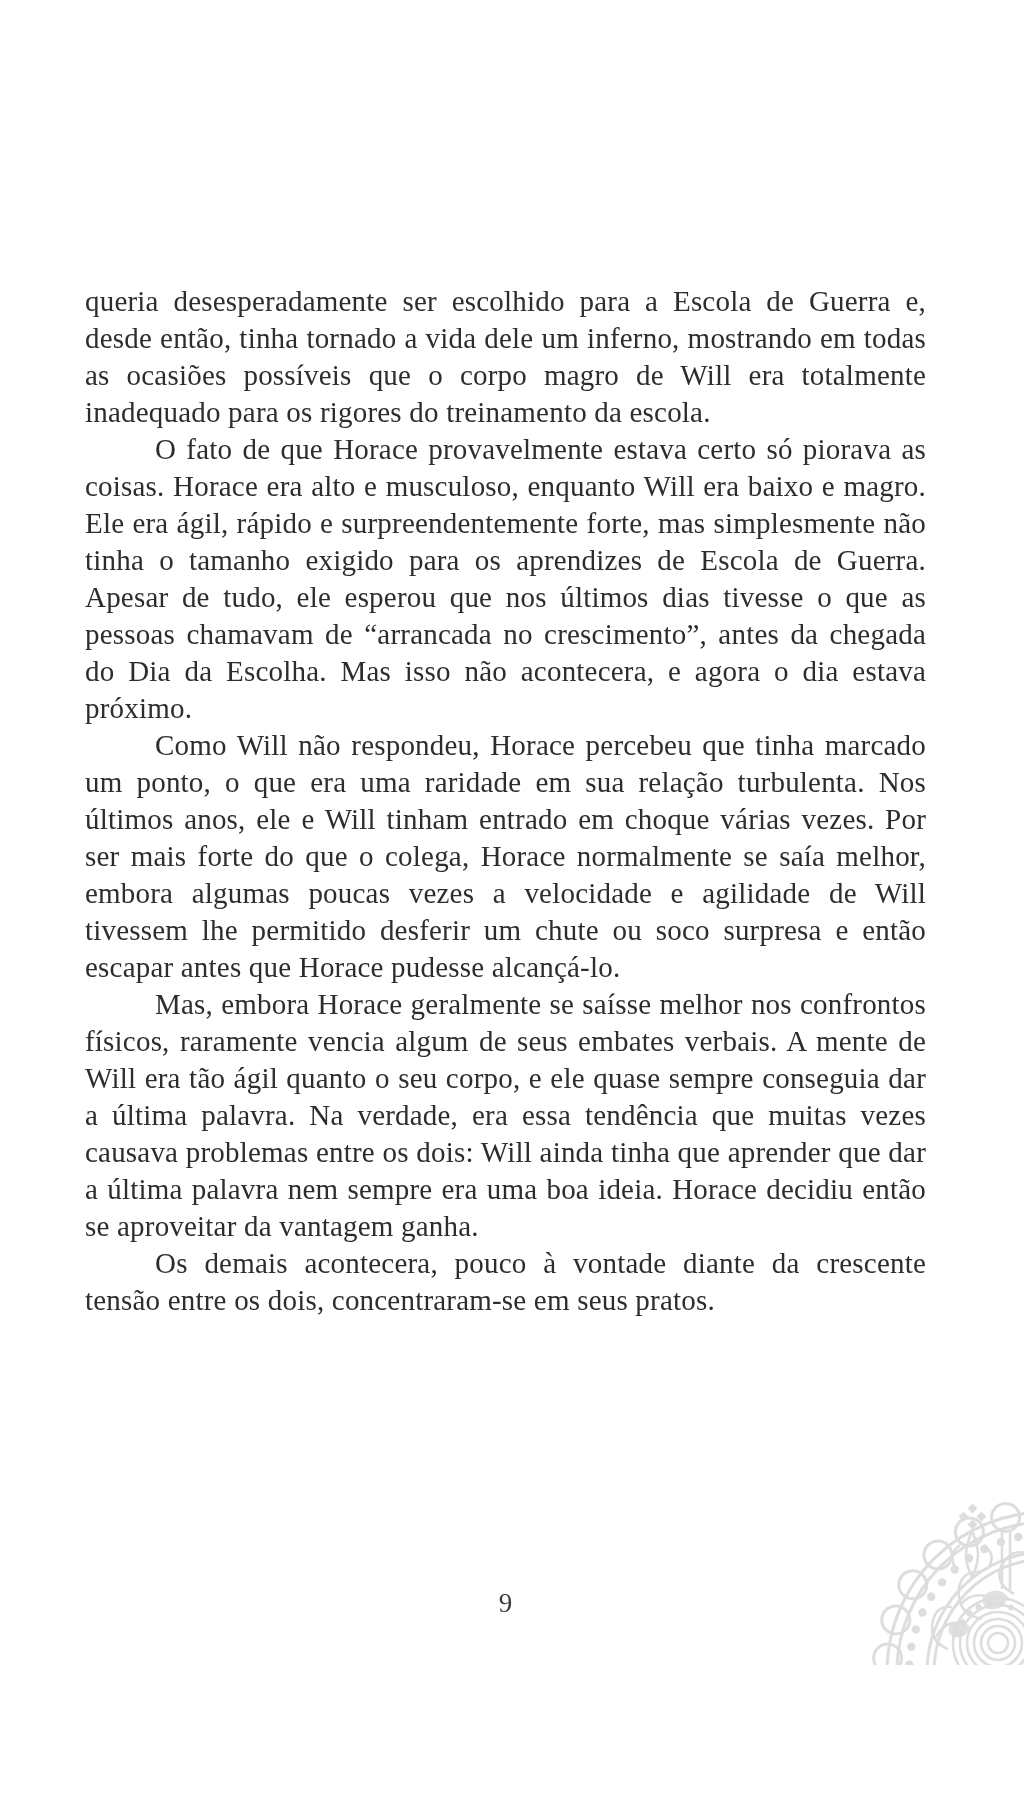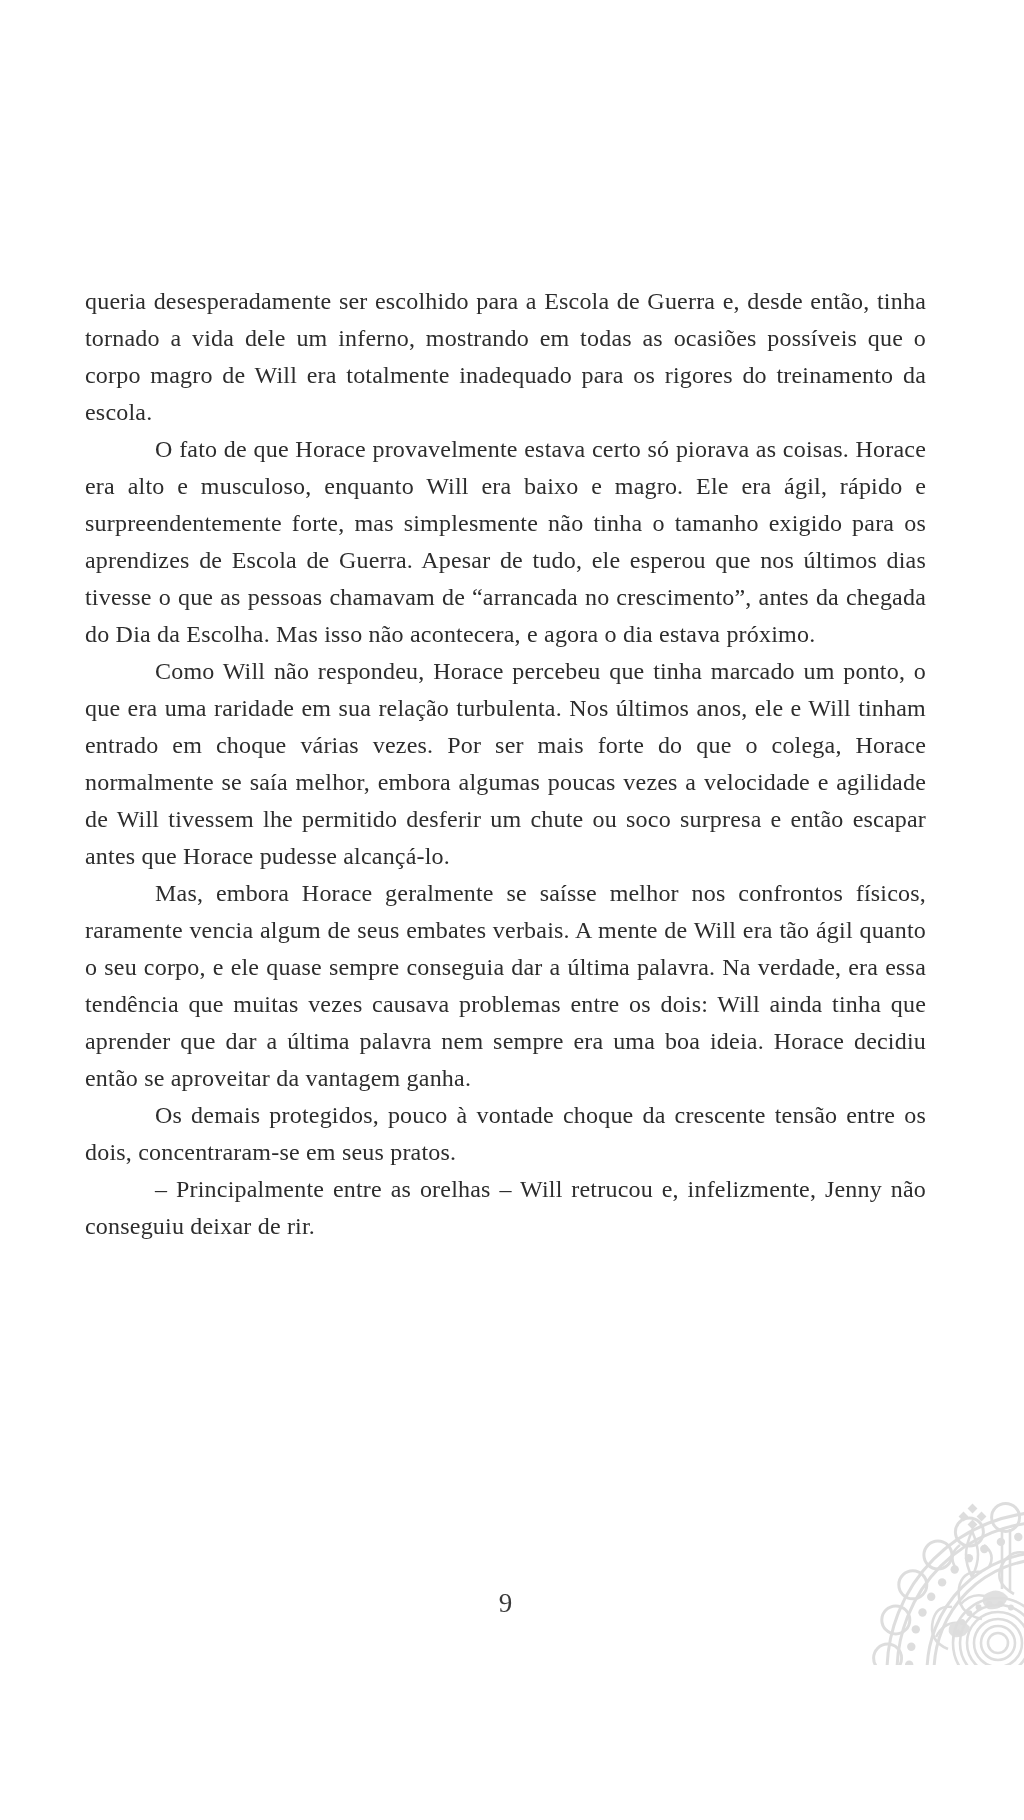--- a/index.html
+++ b/index.html
@@ -14,21 +14,21 @@
     background: #ffffff;
     overflow: hidden;
     font-family: "Liberation Serif", "DejaVu Serif", serif;
   }
   #text-block {
     position: absolute;
     left: 85px;
     top: 283px;
     width: 841px;
     color: #2d2d2d;
-    font-size: 24px;
+    font-size: 29px;
     line-height: 37px;
     text-align: justify;
     letter-spacing: 0.2px;
   }
   #text-block p {
     margin: 0;
     padding: 0;
   }
   #text-block p.indent {
     text-indent: 70px;
@@ -60,22 +60,21 @@
 </head>
 <body>
 
 <div id="page">
 
   <div id="text-block">
     <p>queria desesperadamente ser escolhido para a Escola de Guerra e, desde então, tinha tornado a vida dele um inferno, mostrando em todas as ocasiões possíveis que o corpo magro de Will era totalmente inadequado para os rigores do treinamento da escola.</p>
     <p class="indent">O fato de que Horace provavelmente estava certo só piorava as coisas. Horace era alto e musculoso, enquanto Will era baixo e magro. Ele era ágil, rápido e surpreendentemente forte, mas simplesmente não tinha o tamanho exigido para os aprendizes de Escola de Guerra. Apesar de tudo, ele esperou que nos últimos dias tivesse o que as pessoas chamavam de “arrancada no crescimento”, antes da chegada do Dia da Escolha. Mas isso não acontecera, e agora o dia estava próximo.</p>
     <p class="indent">Como Will não respondeu, Horace percebeu que tinha marcado um ponto, o que era uma raridade em sua relação turbulenta. Nos últimos anos, ele e Will tinham entrado em choque várias vezes. Por ser mais forte do que o colega, Horace normalmente se saía melhor, embora algumas poucas vezes a velocidade e agilidade de Will tivessem lhe permitido desferir um chute ou soco surpresa e então escapar antes que Horace pudesse alcançá-lo.</p>
     <p class="indent">Mas, embora Horace geralmente se saísse melhor nos confrontos físicos, raramente vencia algum de seus embates verbais. A mente de Will era tão ágil quanto o seu corpo, e ele quase sempre conseguia dar a última palavra. Na verdade, era essa tendência que muitas vezes causava problemas entre os dois: Will ainda tinha que aprender que dar a última palavra nem sempre era uma boa ideia. Horace decidiu então se aproveitar da vantagem ganha.</p>
-    <p class="indent">Os demais protegidos, pouco à vontade choque da crescente tensão entre os dois, concentraram-se em seus pratos.</p>
-    <p class="indent">– Principalmente entre as orelhas – Will retrucou e, infelizmente, Jenny não conseguiu deixar de rir.</p>
+    <p class="indent">Os demais acontecera, pouco à vontade diante da crescente tensão entre os dois, concentraram-se em seus pratos.</p>
   </div>
 
   <div id="page-number">9</div>
 
   <div id="ornament-clip">
     <svg width="230" height="210" viewBox="0 0 230 210" xmlns="http://www.w3.org/2000/svg">
 
       <g stroke="#d9d9d9" fill="none" stroke-width="3">
         <circle cx="215" cy="175" r="160"></circle>
         <circle cx="215" cy="175" r="150"></circle>

